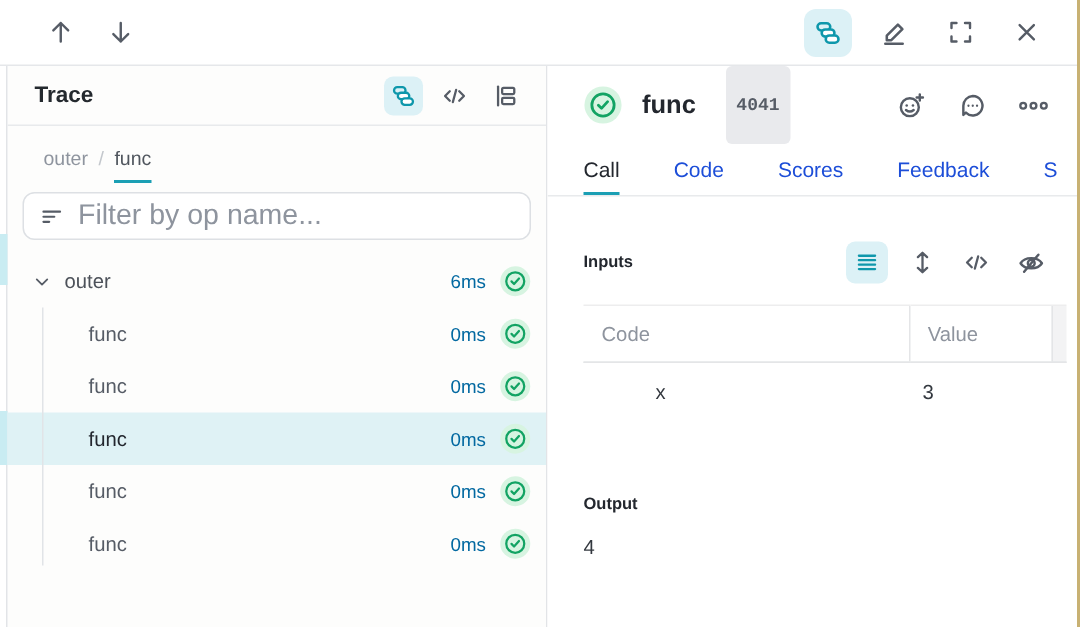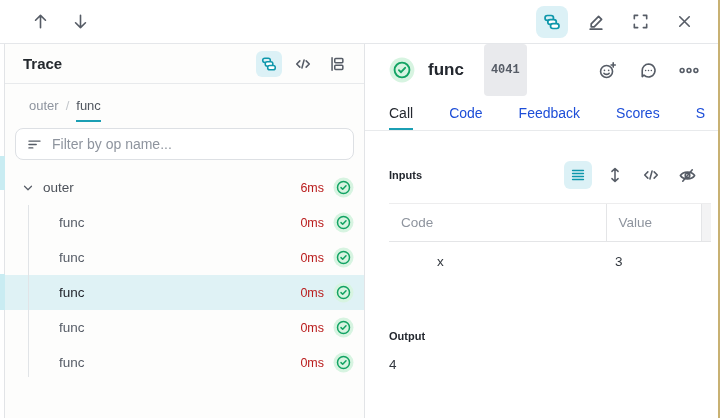--- a/index.html
+++ b/index.html
@@ -35,33 +35,33 @@
     justify-content:center; cursor:pointer; background:transparent; border:none; }
   .mini-btn.active { background:#dcf1f6; }
 
   .breadcrumb { height:38px; display:flex; align-items:flex-end; padding:0 0 0 24px; font-size:13px; }
   .crumb { color:#8e949e; padding-bottom:9px; cursor:pointer; }
   .crumb-sep { color:#c3c7cc; padding:0 7px 9px; }
   .crumb.current { color:#50565e; border-bottom:2px solid #1b9fb4; padding-bottom:7px; }
 
   .filter-box { margin:6px 10px 0 10px; height:32px; border:1px solid #dde0e4; border-radius:8px;
     background:#fff; display:flex; align-items:center; padding:0 10px; gap:9px; }
-  .filter-box input { border:none; outline:none; flex:1; font-size:14px; color:#33383f;
+  .filter-box input { border:none; outline:none; flex:1; font-size:19px; color:#33383f;
     font-family:inherit; background:transparent; }
   .filter-box input::placeholder { color:#8e949e; }
 
   .tree { margin-top:10px; position:relative; font-size:13.5px; }
   .indent-guide { position:absolute; left:23px; top:35px; width:1px; height:172px;
     background:#e1e4e7; z-index:2; }
   .tree-row { height:35px; display:flex; align-items:center; padding:0 10px 0 16px;
     color:#565c66; cursor:pointer; position:relative; }
   .tree-row.child { padding-left:54px; }
   .tree-row.selected { background:#dff2f5; color:#23272e; }
   .tree-row .twisty { display:flex; width:14px; margin-right:8px; }
-  .tree-row .duration { margin-left:auto; color:#b91c1c; font-size:12.5px; margin-right:9px; }
+  .tree-row .duration { margin-left:auto; color:#0369a1; font-size:12.5px; margin-right:9px; }
   .status-badge { width:21px; height:21px; flex:0 0 auto; display:flex; }
 
   
   .right-panel { flex:1; background:#fff; display:flex; flex-direction:column; overflow:hidden; }
   .call-header { height:52px; display:flex; align-items:center; padding:0 16px 0 24px; }
   .call-status { width:26px; height:26px; flex:0 0 auto; display:flex; }
   .call-title { font-weight:bold; font-size:17px; margin-left:13px; color:#23272e; }
   .call-id-badge { margin-left:20px; font-family:"Liberation Mono","DejaVu Sans Mono",monospace;
     font-size:12px; font-weight:bold; color:#565c66; background:#e9eaed; border-radius:4px;
     padding:19px 7px; }
@@ -306,22 +306,22 @@
               <circle class="g-ic" cx="12" cy="10" r="2.1" stroke-width="1.5"></circle>
               <circle class="g-ic" cx="19.5" cy="10" r="2.1" stroke-width="1.5"></circle>
             </svg>
           </button>
         </span>
       </div>
 
       <div class="tabs">
         <span class="tab active">Call</span>
         <span class="tab">Code</span>
+        <span class="tab">Scores</span>
         <span class="tab">Feedback</span>
-        <span class="tab">Scores</span>
         <span class="tab">S</span>
       </div>
 
       <div class="content">
         <div class="section-head">
           <span class="section-title">Inputs</span>
           <span class="hdr-icons">
             <button class="mini-btn active" style="width:28px;height:28px">
               <svg width="18" height="18" viewBox="0 0 20 20">
                 <path class="t-ic" stroke-width="1.6" d="M4 5 H16 M4 8.3 H16 M4 11.6 H16 M4 14.9 H16"></path>

